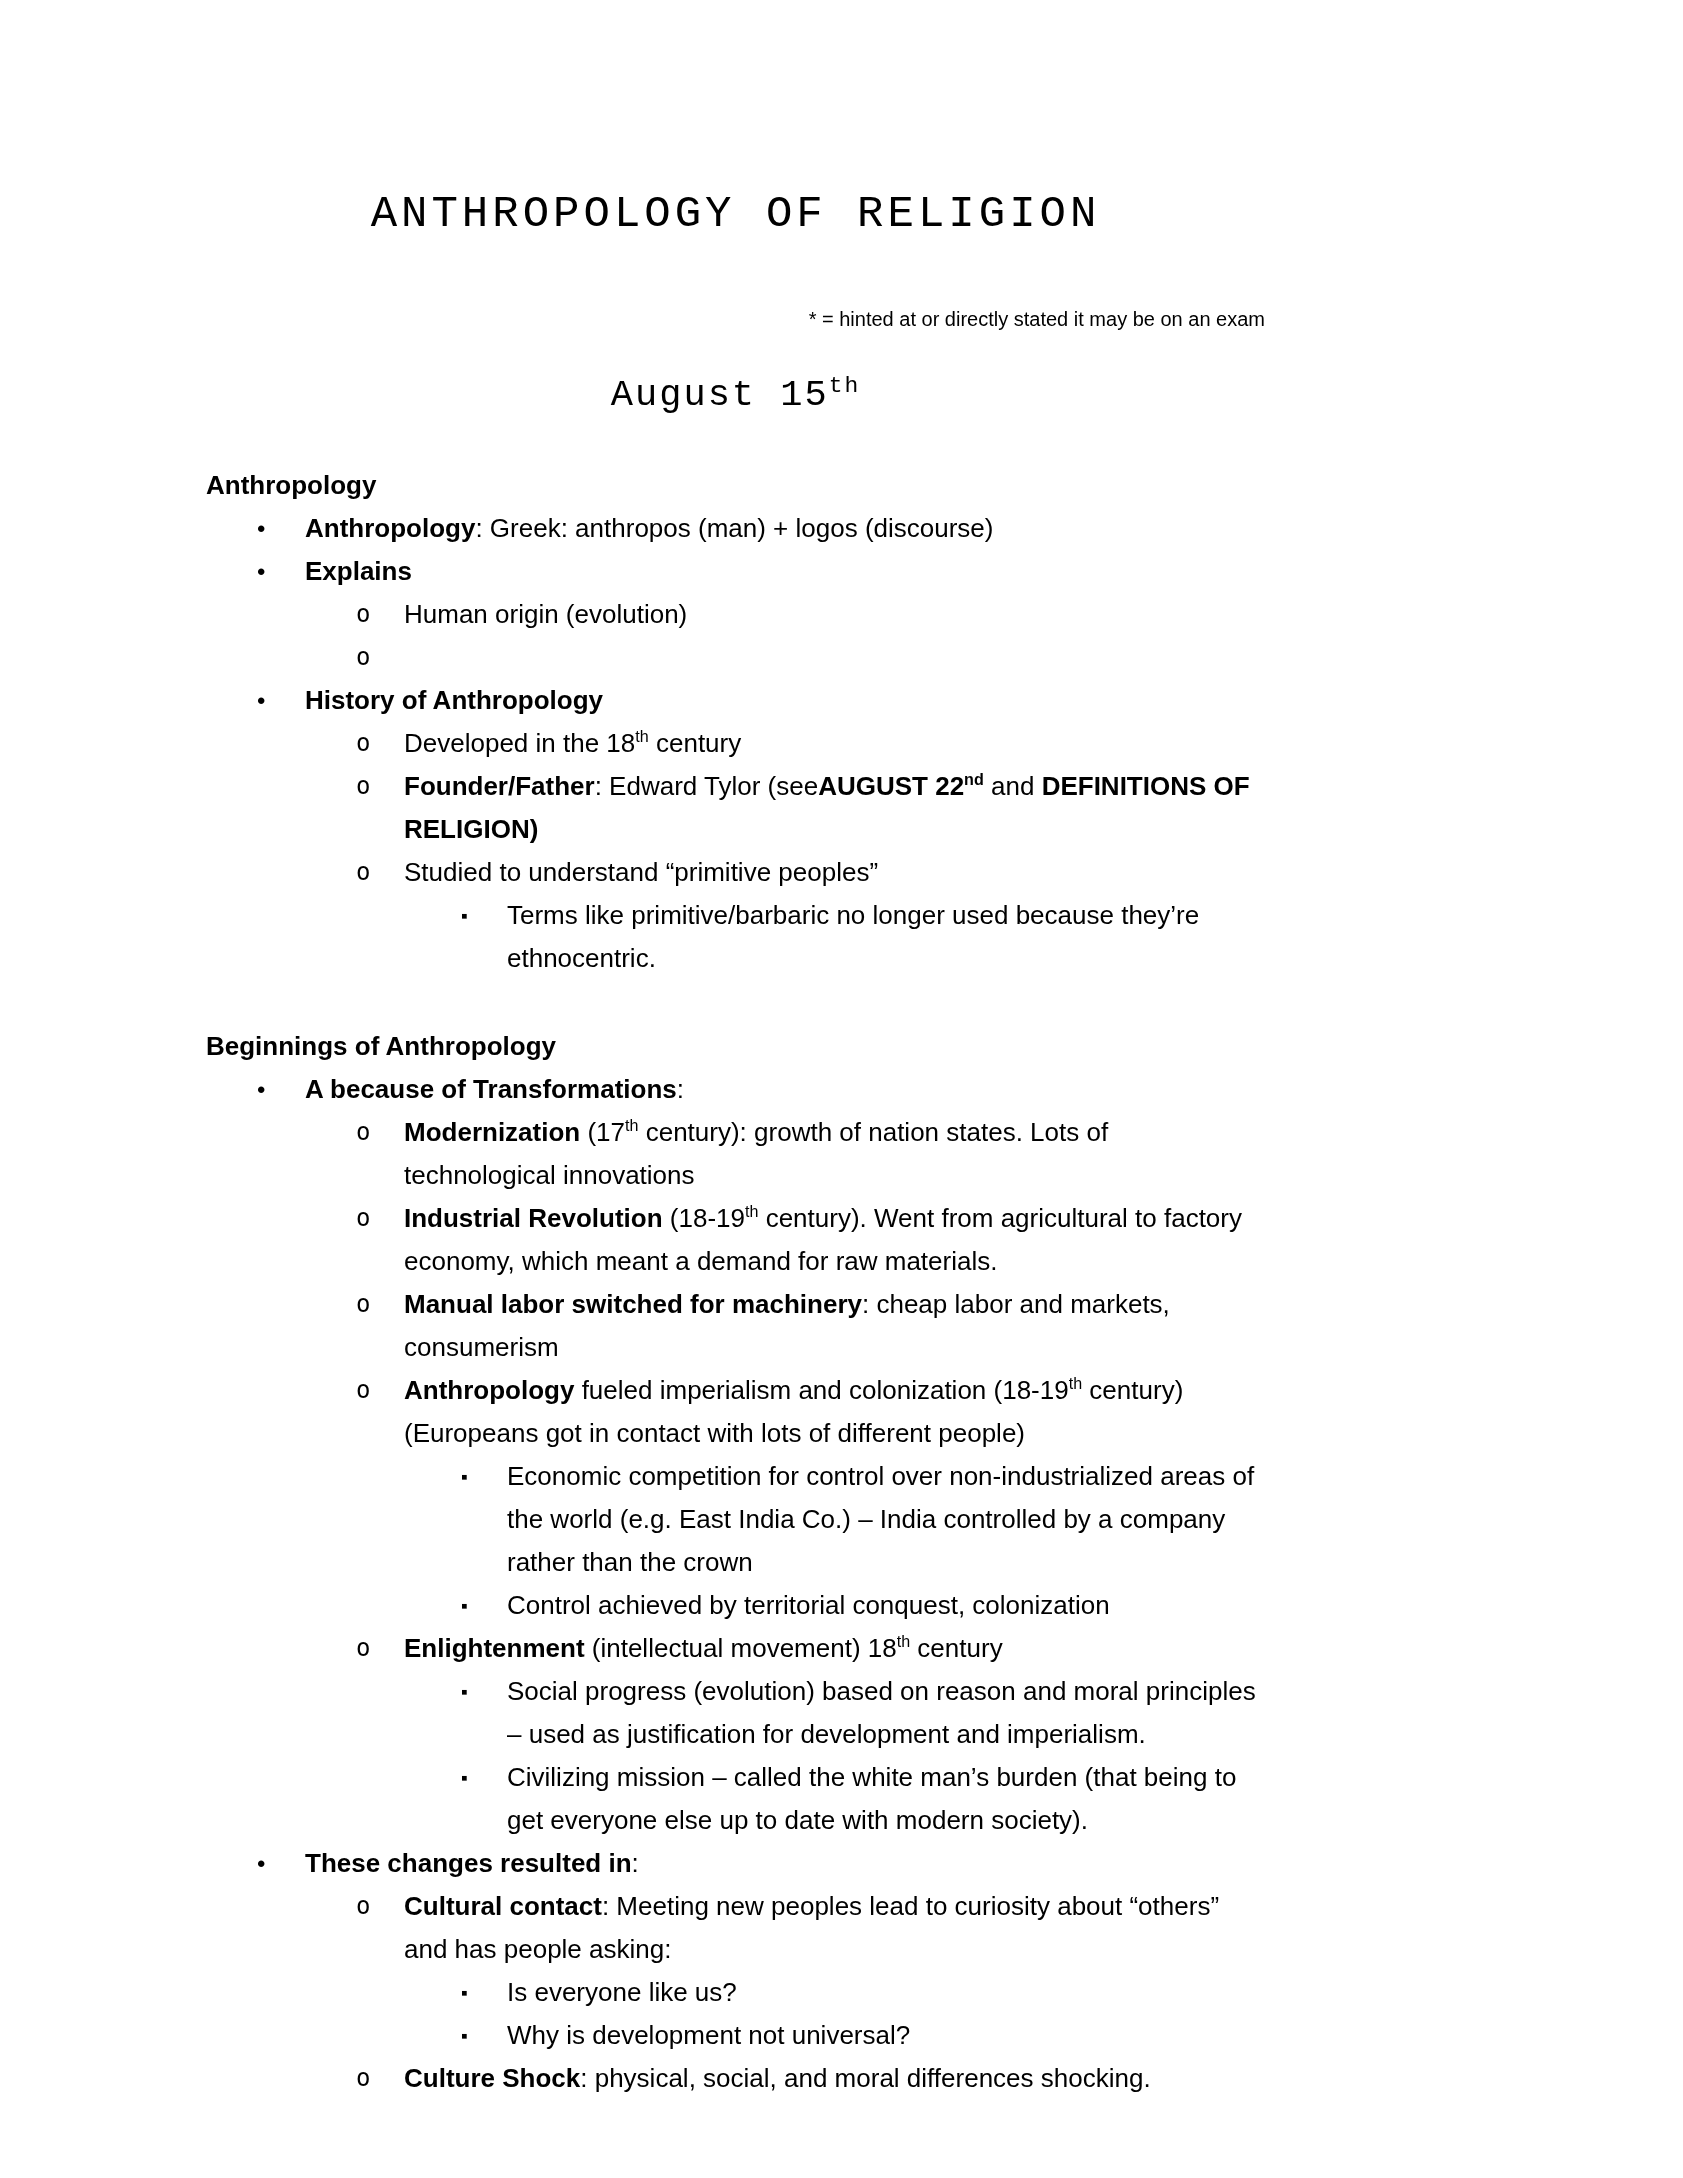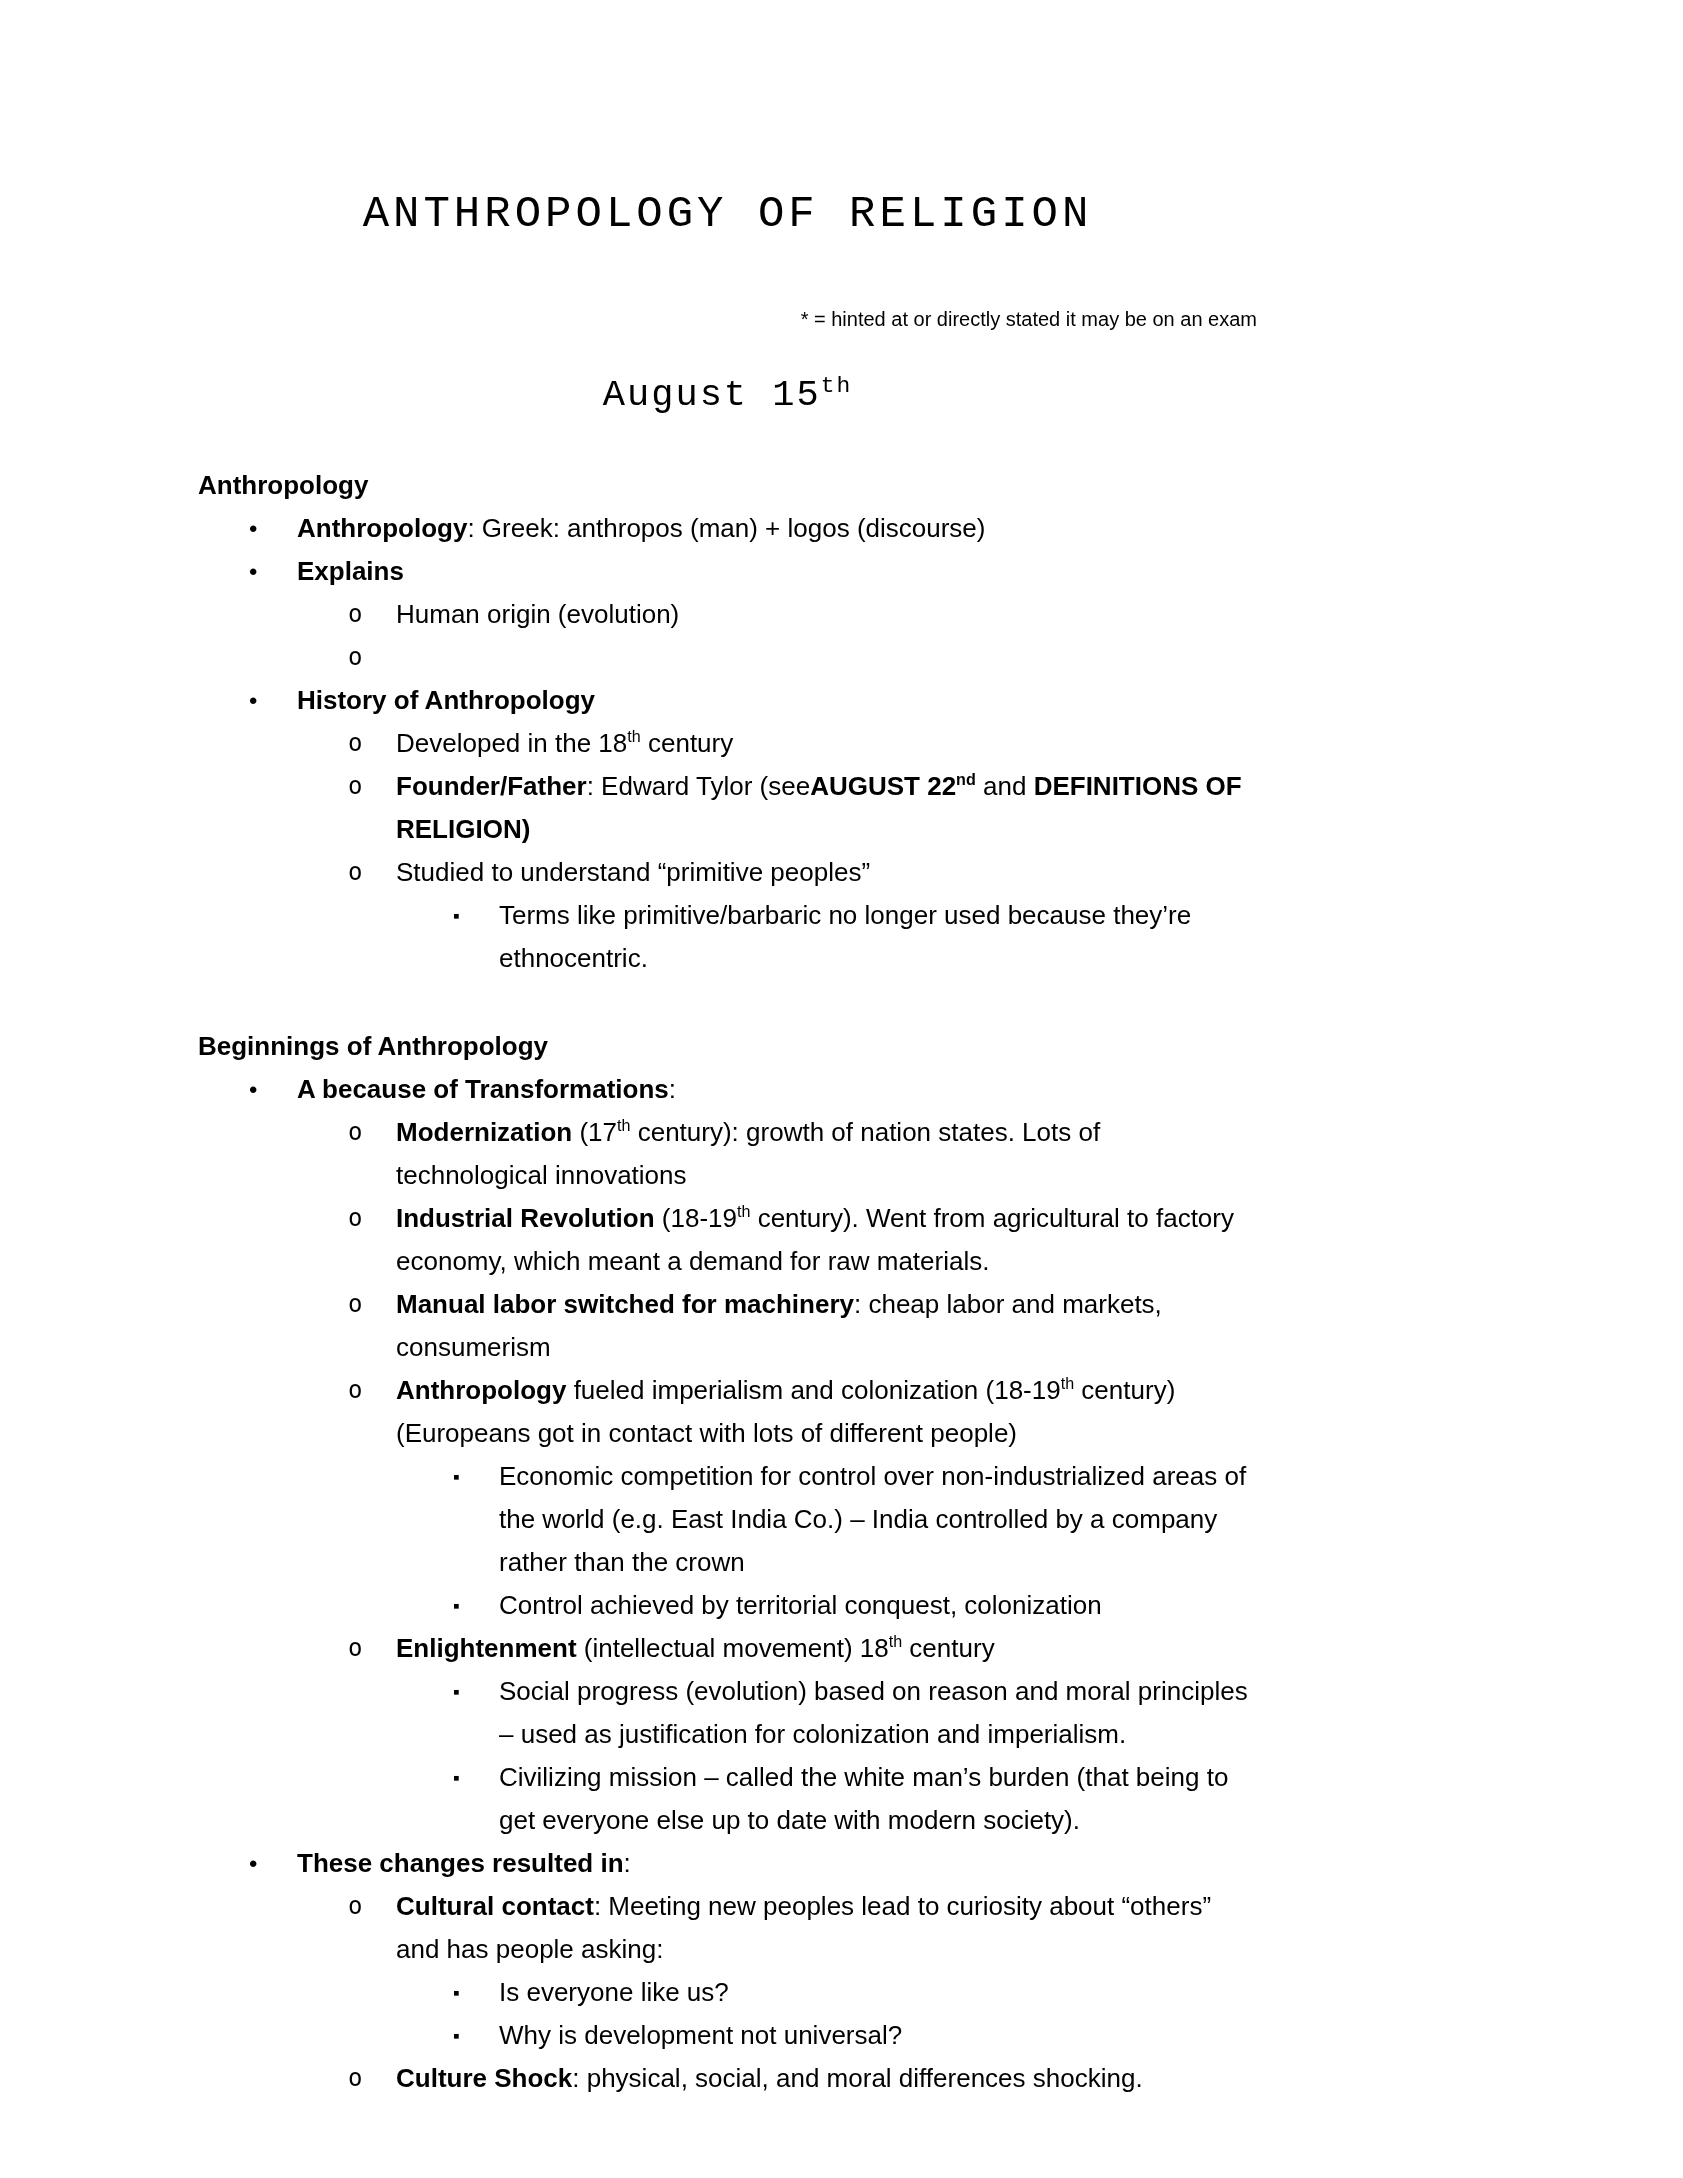--- a/index.html
+++ b/index.html
@@ -10,20 +10,21 @@
   .page {
     position: relative;
     width: 1348px;
     height: 2178px;
     background: #ffffff;
     box-sizing: border-box;
     padding: 190px 91px 0 198px;
     color: #000000;
     font-family: "Liberation Sans", sans-serif;
     overflow: hidden;
+    margin-left: 8px;
   }
   h1.doc-title {
     font-family: "Liberation Mono", "DejaVu Sans Mono", monospace;
     font-weight: 400;
     font-size: 44px;
     letter-spacing: 4px;
     text-align: center;
     margin: 0;
     line-height: 48px;
   }
@@ -157,21 +158,21 @@
         <div class="li lvl3">
           <span class="bullet">▪</span>
           <span class="txt"><span>Control achieved by territorial conquest, colonization</span></span>
         </div>
         <div class="li lvl2">
           <span class="bullet">o</span>
           <span class="txt"><span class="b">Enlightenment</span><span> (intellectual movement) 18</span><sup>th</sup><span> century</span></span>
         </div>
         <div class="li lvl3">
           <span class="bullet">▪</span>
-          <span class="txt"><span>Social progress (evolution) based on reason and moral principles – used as justification for colonization and imperialism.</span></span>
+          <span class="txt"><span>Social progress (evolution) based on reason and moral principles – used as justification for development and imperialism.</span></span>
         </div>
         <div class="li lvl3">
           <span class="bullet">▪</span>
           <span class="txt"><span>Civilizing mission – called the white man’s burden (that being to get everyone else up to date with modern society).</span></span>
         </div>
         <div class="li lvl1">
           <span class="bullet">•</span>
           <span class="txt"><span class="b">These changes resulted in</span><span>:</span></span>
         </div>
         <div class="li lvl2">

